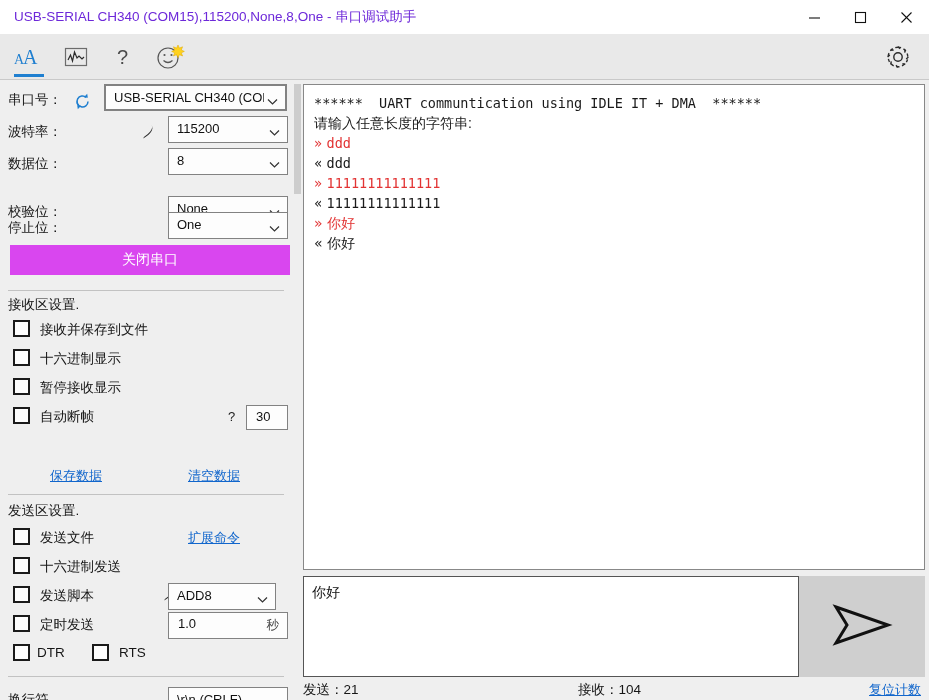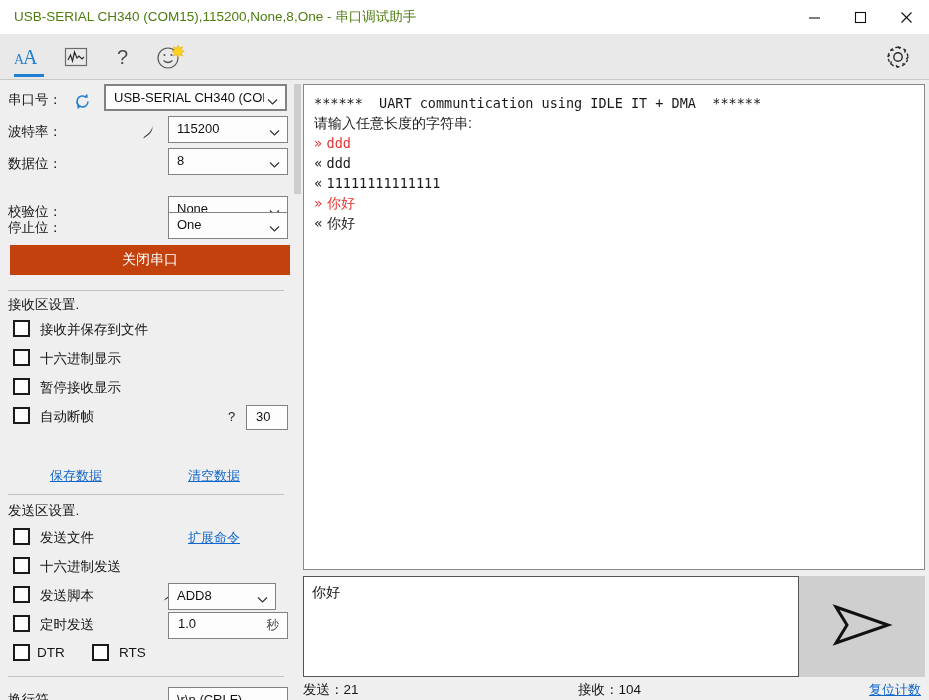--- a/index.html
+++ b/index.html
@@ -12,21 +12,21 @@
   }
   .app{position:relative;width:929px;height:700px;background:#efefef;}
 
   
   .titlebar{
     position:absolute;left:0;top:0;width:929px;height:34px;
     background:#ffffff;
     display:flex;align-items:center;
   }
   .title-text{
-    margin-left:14px;font-size:13.5px;color:#4d7c0f;white-space:nowrap;text-align:right;
+    margin-left:14px;font-size:13.5px;color:#6d28d9;white-space:nowrap;text-align:right;
   }
   .win-btns{position:absolute;right:0;top:0;height:34px;display:flex;}
   .win-btn{
     width:46px;height:34px;display:flex;align-items:center;justify-content:center;
     font-size:13px;color:#111;
   }
   .win-btn svg{display:block;}
 
   
   .toolbar{
@@ -63,21 +63,21 @@
     white-space:nowrap;overflow:hidden;
   }
   .sel .chev{position:absolute;right:7px;top:8px;}
   .sel.narrow{left:168px;width:120px;}
 
   .refresh{position:absolute;left:74px;top:9px;}
   .pen{position:absolute;top:8px;}
 
   .greenbtn{
     position:absolute;left:10px;top:165px;width:280px;height:30px;
-    background:#c2410c;color:#ffffff;font-size:14px;
+    background:#d946ef;color:#ffffff;font-size:14px;
     display:flex;align-items:center;justify-content:center;
     box-sizing:border-box;
   }
 
   .divider{position:absolute;left:8px;width:276px;height:1px;background:#c2c2c2;}
 
   .section-title{position:absolute;left:8px;font-size:13.5px;color:#161616;}
 
   .cb-row{position:absolute;left:0;width:292px;height:28px;}
   .cb{
@@ -387,20 +387,21 @@
   <div class="vscroll">
     <div class="thumb"></div>
   </div>
 
   <div class="recv">
     <div id="terminal-lines">
         <div class="tline"><span>******  UART communtication using IDLE IT + DMA  ******</span></div>
         <div class="tline mono-cjk"><span>请输入任意长度的字符串:</span></div>
         <div class="tline tx"><span class="arrowmark">» </span><span>ddd</span></div>
         <div class="tline"><span class="arrowmark">« </span><span>ddd</span></div>
+        <div class="tline tx"><span class="arrowmark">» </span><span>11111111111111</span></div>
         <div class="tline"><span class="arrowmark">« </span><span>11111111111111</span></div>
         <div class="tline mono-cjk tx"><span class="arrowmark">» </span><span>你好</span></div>
         <div class="tline mono-cjk"><span class="arrowmark">« </span><span>你好</span></div>
       </div>
   </div>
 
   <div class="send">
     <div class="txt">你好</div>
   </div>
 

